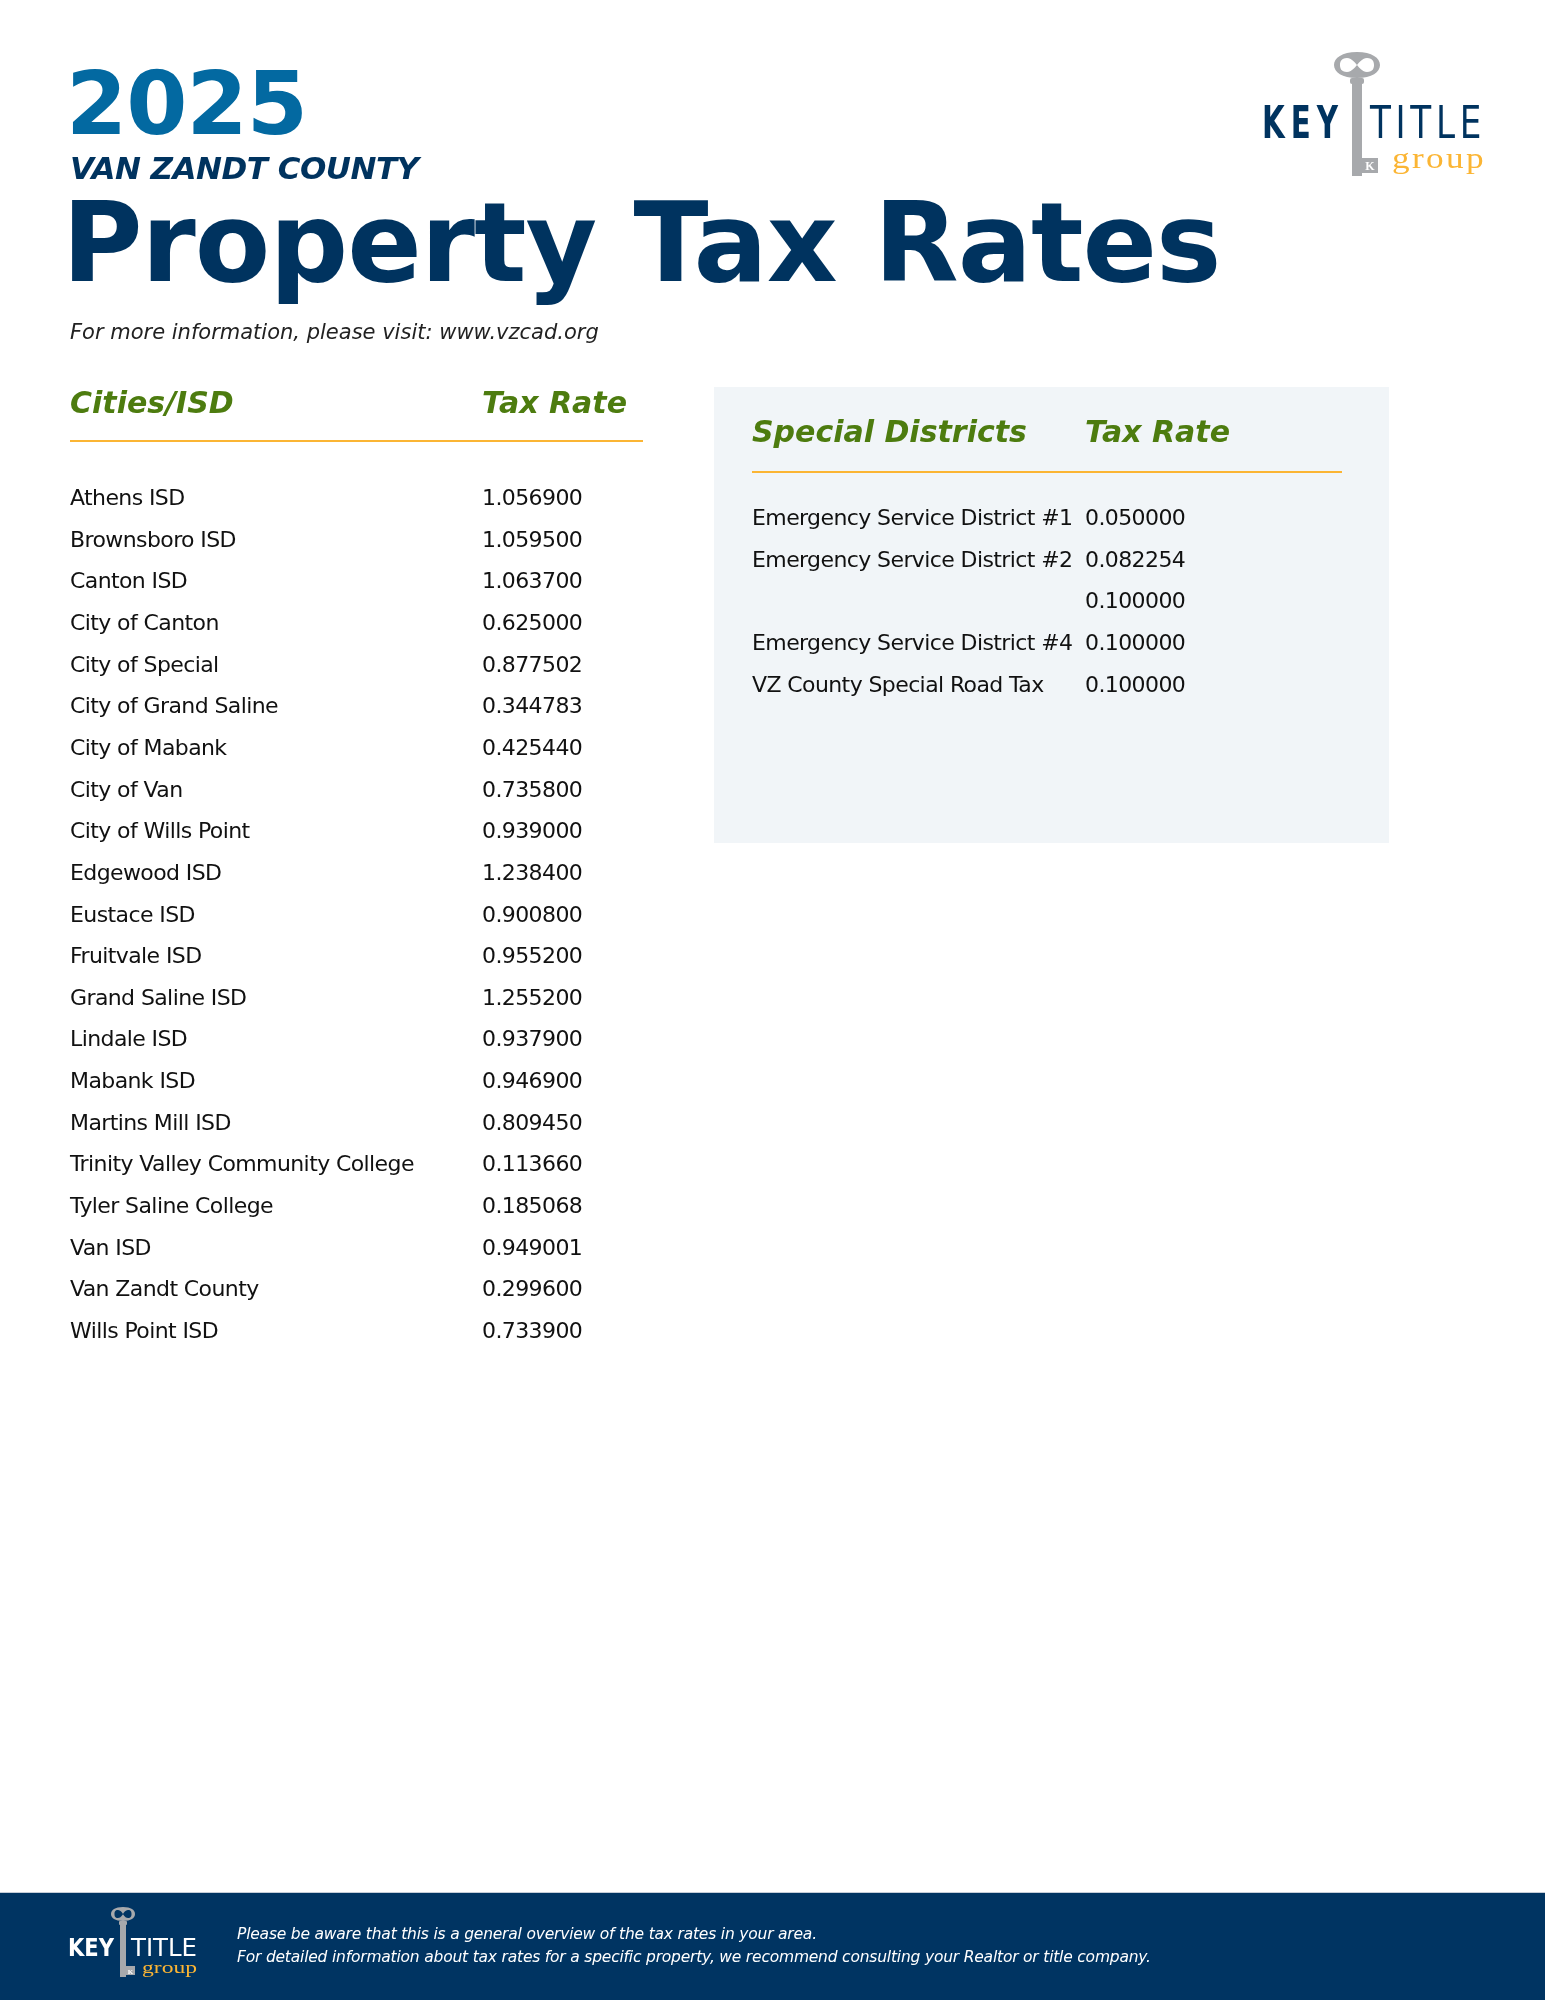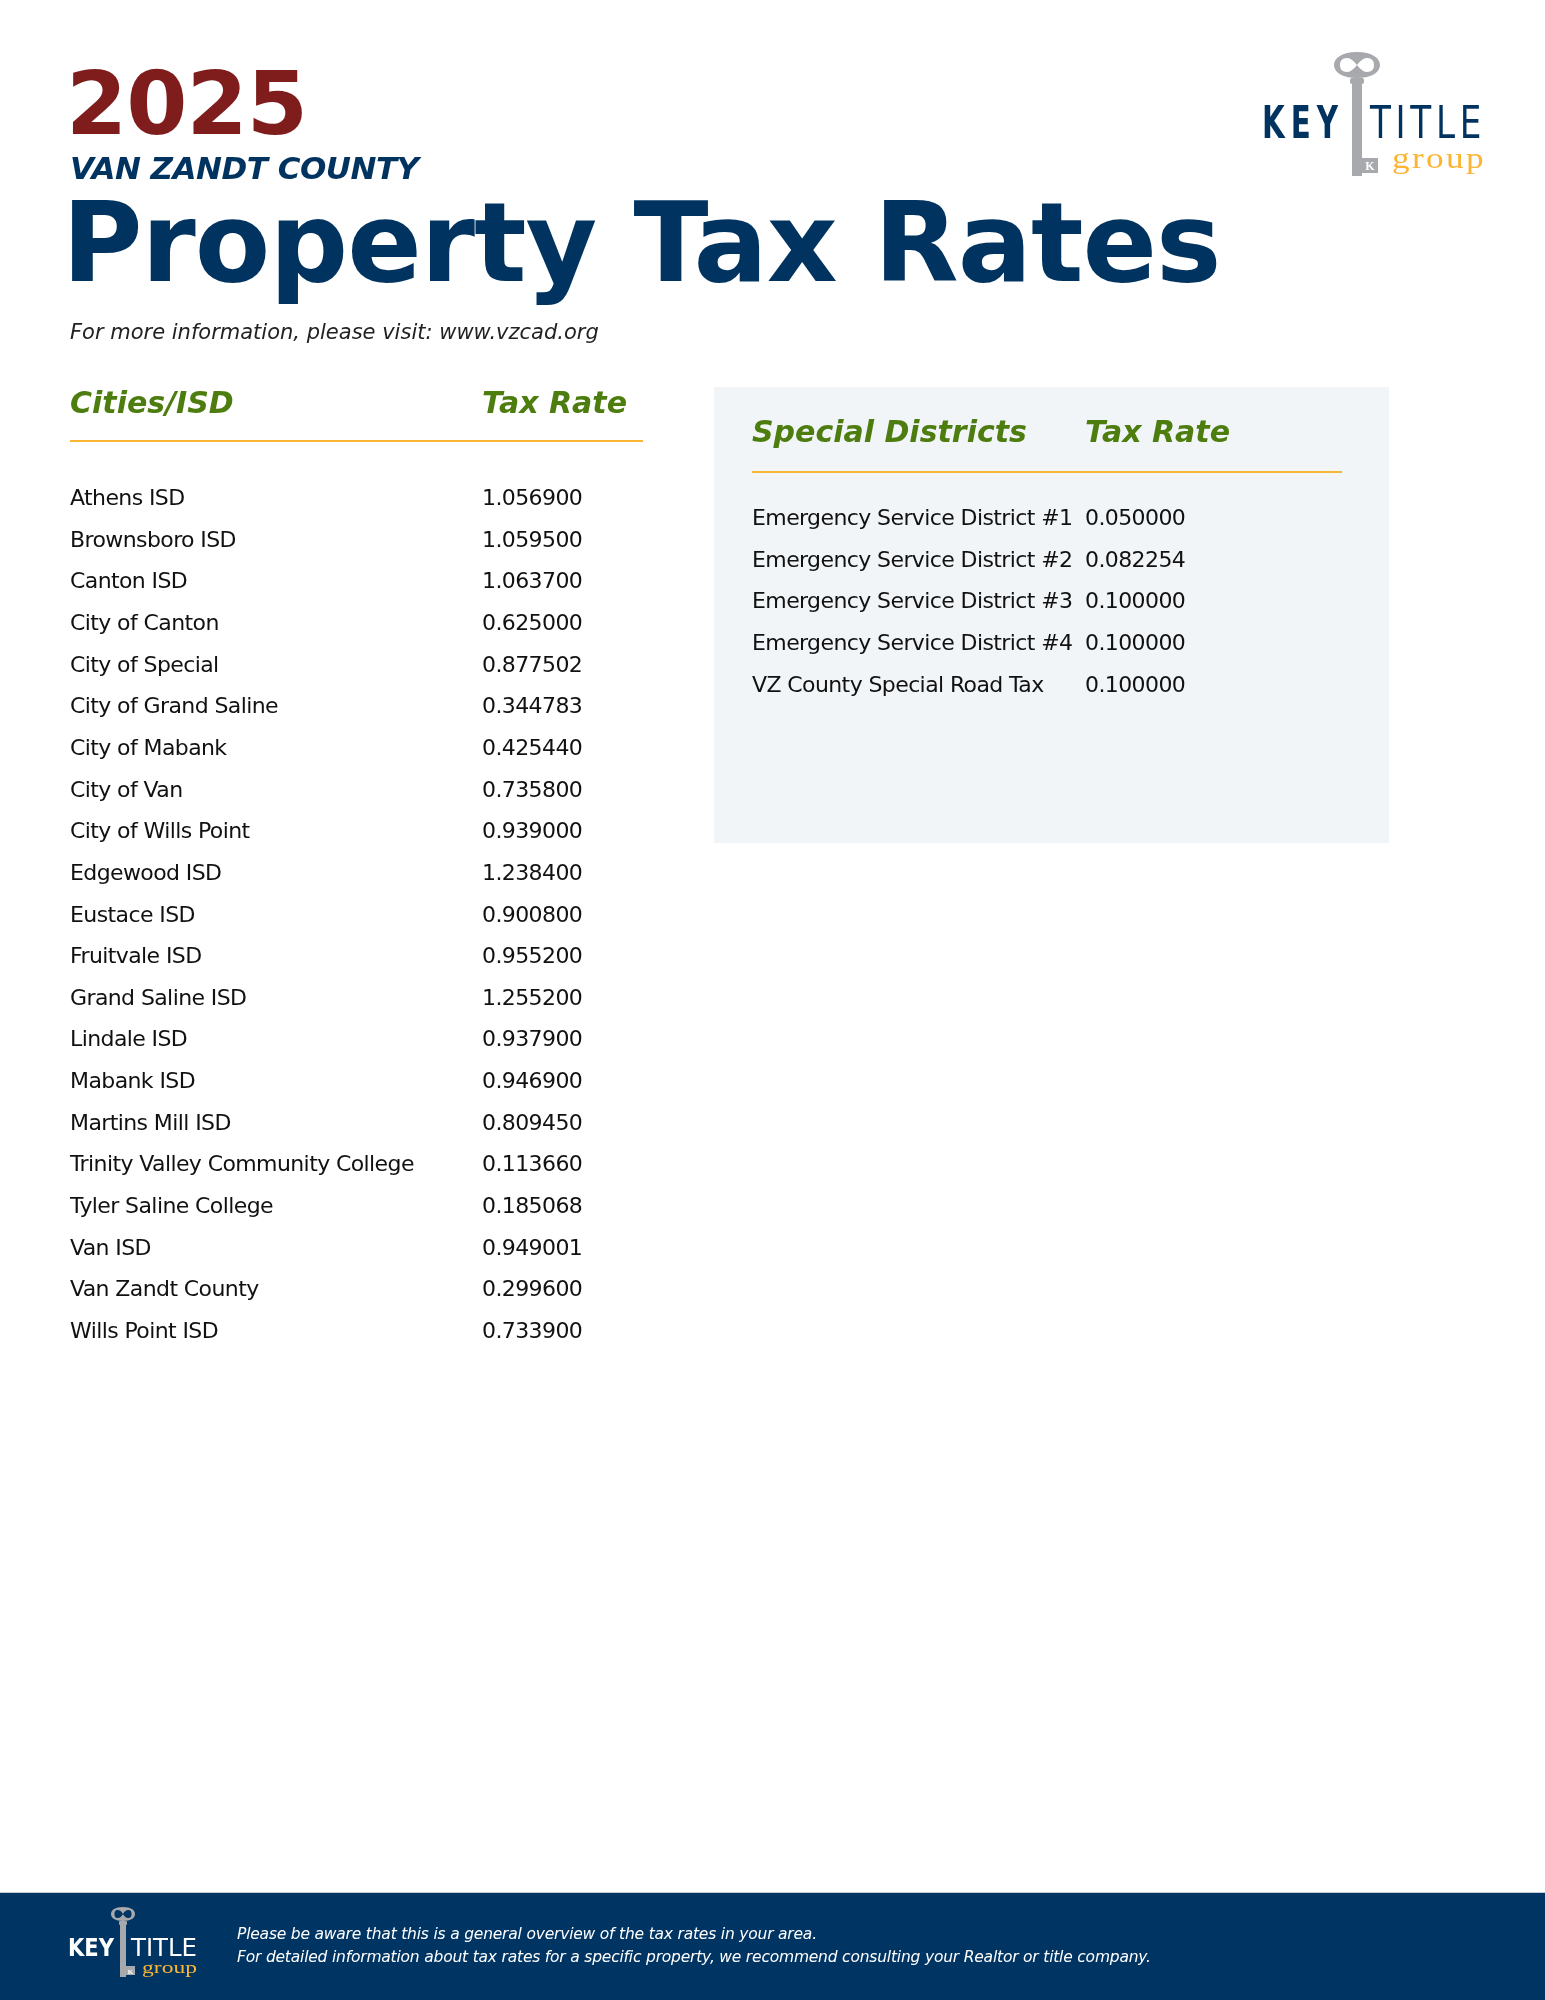--- a/index.html
+++ b/index.html
@@ -2,21 +2,21 @@
 <html><head>
 <meta charset="utf-8">
 <style>
   * { box-sizing: border-box; margin: 0; padding: 0; }
   html, body { width: 1545px; height: 2000px; background: #ffffff; overflow: hidden; }
   body { position: relative; font-family: "Liberation Sans", "DejaVu Sans", sans-serif; color: #111111; }
 
   .abs { position: absolute; }
 
   
-  .year { left: 66px; top: 56px; font-size: 88px; line-height: 96px; font-weight: 700; color: #7f1d1d; letter-spacing: -1px; font-family: "DejaVu Sans", sans-serif; }
+  .year { left: 66px; top: 56px; font-size: 88px; line-height: 96px; font-weight: 700; color: #0369a1; letter-spacing: -1px; font-family: "DejaVu Sans", sans-serif; }
   .county { left: 70px; top: 150px; font-size: 31px; line-height: 36px; font-weight: 700; font-style: italic; color: #00335f; letter-spacing: -0.5px; font-family: "DejaVu Sans", sans-serif; }
   .title { left: 62px; top: 180px; font-size: 110px; line-height: 126px; font-weight: 700; color: #00335f; letter-spacing: -1px; font-family: "DejaVu Sans", sans-serif; white-space: nowrap; }
   .tagline { left: 70px; top: 318px; font-size: 21px; line-height: 28px; font-style: italic; color: #222222; font-family: "DejaVu Sans", sans-serif; }
 
   
   .logo { left: 1262px; top: 46px; width: 228px; height: 132px; }
 
   
   .col-head { font-size: 30px; line-height: 30px; font-weight: 700; font-style: italic; color: #4d7c0f; font-family: "DejaVu Sans", sans-serif; white-space: nowrap; }
   .divider { height: 2px; background: #fbb534; }
@@ -164,21 +164,20 @@
   <div class="rows">
     <div class="row" style="top:0px">
         <span class="name">Emergency Service District #1</span>
         <span class="rate">0.050000</span>
       </div>
     <div class="row" style="top:41.65px">
         <span class="name">Emergency Service District #2</span>
         <span class="rate">0.082254</span>
       </div>
     <div class="row" style="top:83.3px">
-        <span class="name">Emergency Service District #3</span>
         <span class="rate">0.100000</span>
       </div>
     <div class="row" style="top:124.95px">
         <span class="name">Emergency Service District #4</span>
         <span class="rate">0.100000</span>
       </div>
     <div class="row" style="top:166.6px">
         <span class="name">VZ County Special Road Tax</span>
         <span class="rate">0.100000</span>
       </div>

